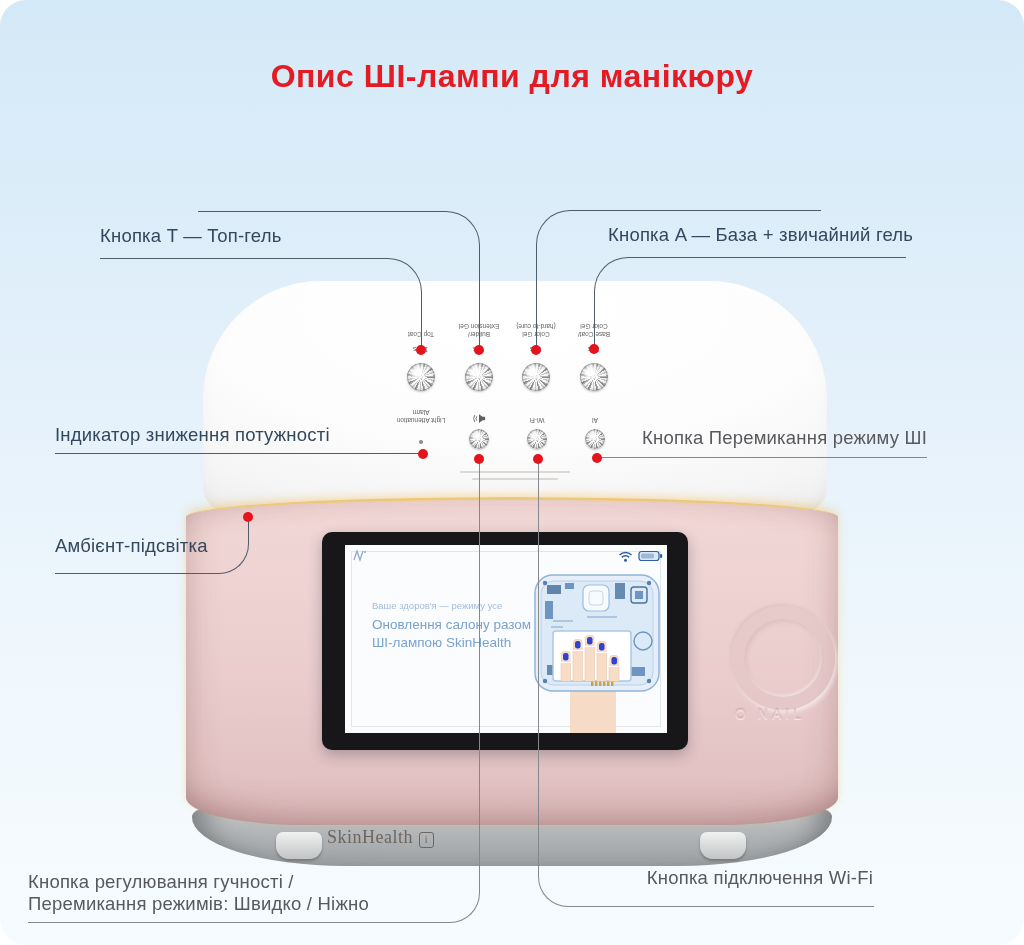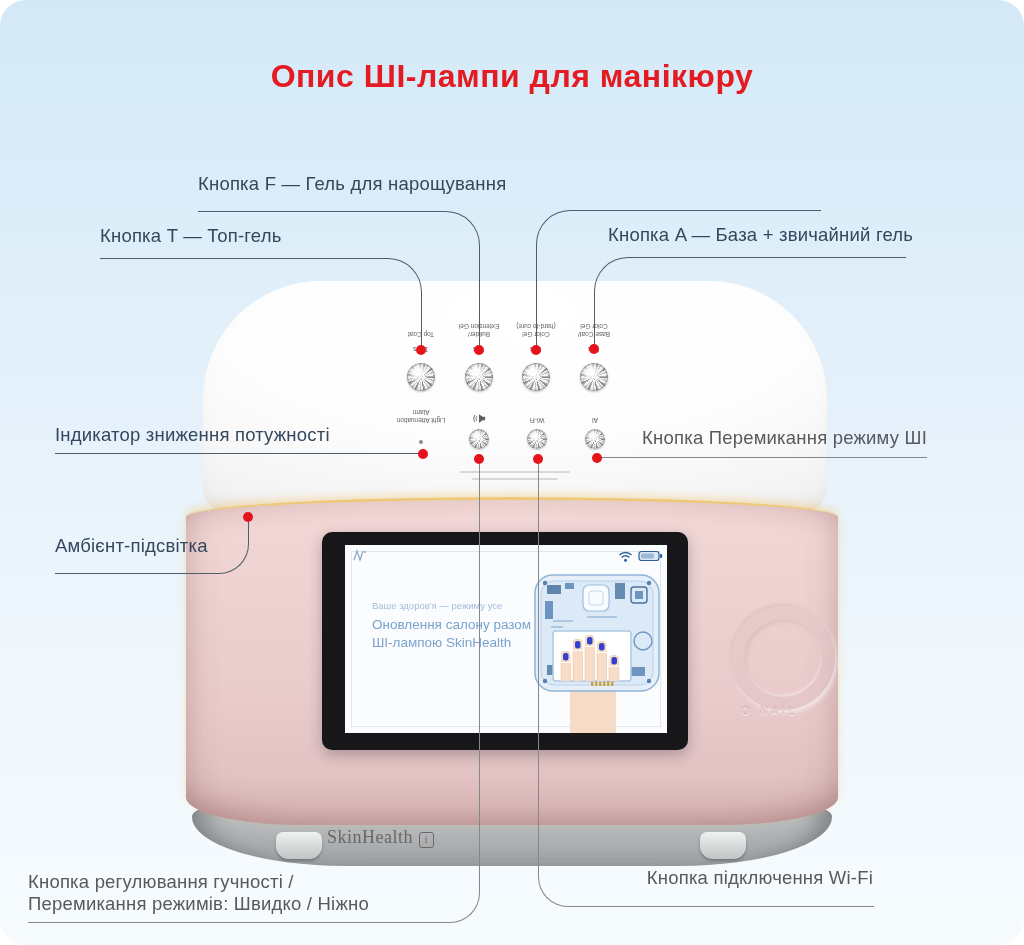--- a/index.html
+++ b/index.html
@@ -42,21 +42,21 @@
   #headline{left:27px;top:71px;font-size:13.5px;color:#79a3cd;line-height:18px;}
   #xray{left:182px;top:24px;}
   
   #brand{left:327px;top:783px;z-index:6;font-family:"Liberation Serif",serif;font-size:18px;color:#6e6661;letter-spacing:.5px;margin-top:44px;}
   #brand .badge{display:inline-block;width:13px;height:14px;border:1.3px solid #6e6661;border-radius:3px;
     font-size:10px;line-height:13px;text-align:center;margin-left:6px;}
   #ring{left:731px;top:606px;width:78px;height:78px;border-radius:50%;z-index:6;
     border:13px solid rgba(226,196,196,.55);
     box-shadow:2px 3px 4px rgba(255,255,255,.55),inset 2px 3px 4px rgba(190,150,150,.28),
       -1px -2px 3px rgba(190,150,150,.25),inset -1px -2px 3px rgba(255,255,255,.4);}
-  #side-logo{left:718px;top:706px;width:104px;text-align:center;font-size:10px;letter-spacing:4px;z-index:6;
+  #side-logo{left:718px;top:706px;width:104px;text-align:center;font-size:14px;letter-spacing:4px;z-index:6;
     color:#e7caca;text-shadow:0 1px 1px rgba(255,255,255,.7),0 -1px 1px rgba(160,120,120,.45);}
   
   .col{display:flex;flex-direction:column;align-items:center;width:60px;z-index:8;}
   .pname{height:17px;width:60px;transform:rotate(180deg);text-align:center;
     font-size:6.5px;line-height:8px;color:#5f5f61;}
   .ptime{transform:rotate(180deg);font-size:7px;color:#565658;margin-top:8px;}
   .gem{border-radius:50%;
     background:radial-gradient(circle at 38% 32%,rgba(255,255,255,.95) 0 14%,rgba(255,255,255,0) 42%),
       repeating-conic-gradient(from 12deg,#8f8f91 0deg 7deg,#f2f2f3 7deg 15deg,#c7c7c9 15deg 22deg,#fafafa 22deg 33deg,#b4b4b6 33deg 38deg);
     box-shadow:inset 0 0 0 1px rgba(120,120,122,.55),inset 0 0 5px rgba(80,80,84,.35),0 1px 2px rgba(90,90,95,.35);}
@@ -264,21 +264,20 @@
   <div class="abs dot" style="left:416px;top:345px;"></div>
   <div class="abs dot" style="left:474px;top:345px;"></div>
   <div class="abs dot" style="left:531px;top:345px;"></div>
   <div class="abs dot" style="left:589px;top:344px;"></div>
   <div class="abs dot" style="left:418px;top:449px;"></div>
   <div class="abs dot" style="left:592px;top:453px;"></div>
   <div class="abs dot" style="left:243px;top:512px;"></div>
   <div class="abs dot" style="left:474px;top:454px;"></div>
   <div class="abs dot" style="left:533px;top:454px;"></div>
 
-  <div class="abs callout navy" id="lbl-f">Кнопка F — Гель для нарощування</div>
   <div class="abs callout navy two" id="lbl-b">
   </div>
   <div class="abs callout navy" id="lbl-t">Кнопка T — Топ-гель</div>
   <div class="abs callout navy" id="lbl-a">Кнопка A — База + звичайний гель</div>
   <div class="abs callout navy" id="lbl-ind">Індикатор зниження потужності</div>
   <div class="abs callout grey" id="lbl-ai">Кнопка Перемикання режиму ШІ</div>
   <div class="abs callout navy" id="lbl-amb">Амбієнт-підсвітка</div>
   <div class="abs callout grey" id="lbl-wifi">Кнопка підключення Wi-Fi</div>
   <div class="abs callout grey two" id="lbl-vol">
     <div>Кнопка регулювання гучності /</div>

